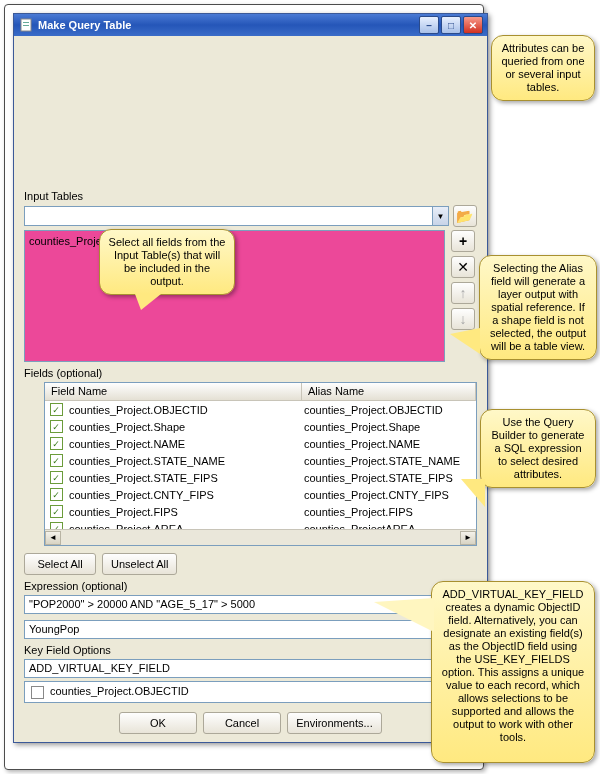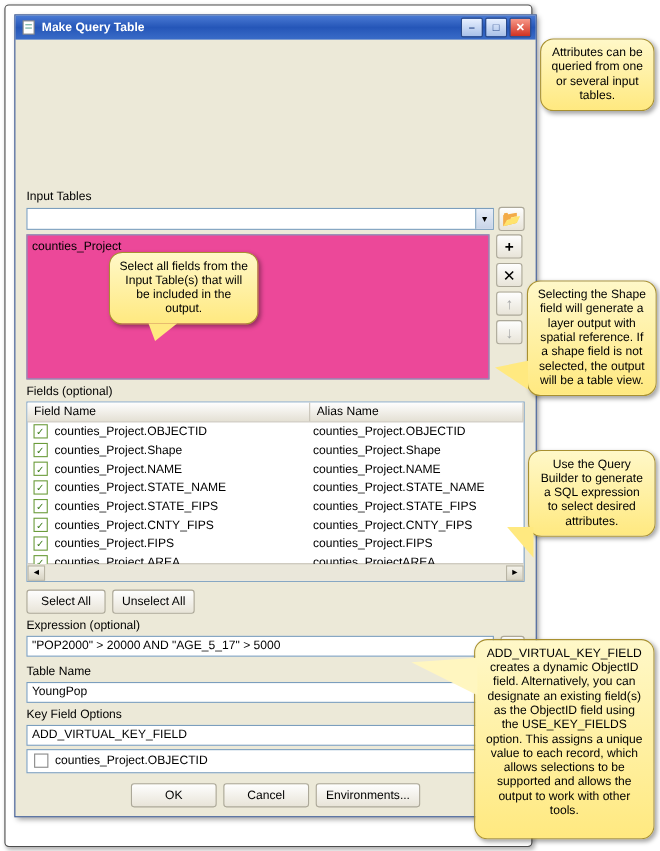--- a/index.html
+++ b/index.html
@@ -113,21 +113,21 @@
   }
   .tables-btns {
     width: 26px;
     display:flex; flex-direction:column; gap:4px;
   }
 
   .fields-table {
     height: 164px;
     background: #fff;
     border: 1px solid #7b9ebd;
-    display: flex; flex-direction: column;
+    display: flex; flex-direction: column; margin-left: 20px;
   }
   .ft-header {
     display: flex;
     background: linear-gradient(to bottom,#fefefe,#e4e0d4);
     border-bottom: 1px solid #c8c4b8;
     height: 18px;
   }
   .ft-header .col {
     padding: 2px 6px;
     border-right: 1px solid #c8c4b8;
@@ -379,38 +379,37 @@
 
       <div class="label">Expression (optional)</div>
       <div class="expr-row">
         <div class="textfield" style="white-space:nowrap;overflow:hidden;">"POP2000" &gt; 20000 AND "AGE_5_17" &gt; 5000</div>
         <div class="sqlbtn">
           <span>▭</span>
           <span>SQL</span>
         </div>
       </div>
 
-      <div class="label">Table Name</div>
       <div class="textfield">YoungPop</div>
 
       <div class="label">Key Field Options</div>
       <div class="textfield">ADD_VIRTUAL_KEY_FIELD</div>
 
       <div class="kf-list">
         <span class="cb-un"></span><span>counties_Project.OBJECTID</span>
       </div>
 
       <div class="bottombar">
         <div class="btn" style="min-width:78px;">OK</div>
         <div class="btn" style="min-width:78px;">Cancel</div>
         <div class="btn" style="min-width:95px;">Environments...</div>
       </div>
 
     </div>
   </div>
 
   <div class="callout co1">Attributes can be queried from one or several input tables.</div>
   <div class="callout co2">Select all fields from the Input Table(s) that will be included in the output.</div>
-  <div class="callout co3">Selecting the Shape field will generate a layer output with spatial reference. If a shape field is not selected, the output will be a table view.</div>
+  <div class="callout co3">Selecting the Alias field will generate a layer output with spatial reference. If a shape field is not selected, the output will be a table view.</div>
   <div class="callout co5">ADD_VIRTUAL_KEY_FIELD creates a dynamic ObjectID field.  Alternatively, you can designate an existing field(s) as the ObjectID field using the USE_KEY_FIELDS option. This assigns a unique value to each record, which allows selections to be supported and allows the output to work with other tools.</div>
   <div class="callout co4">Use the Query Builder to generate a SQL expression to select desired attributes.</div>
 
 </div>
 
 </body></html>

